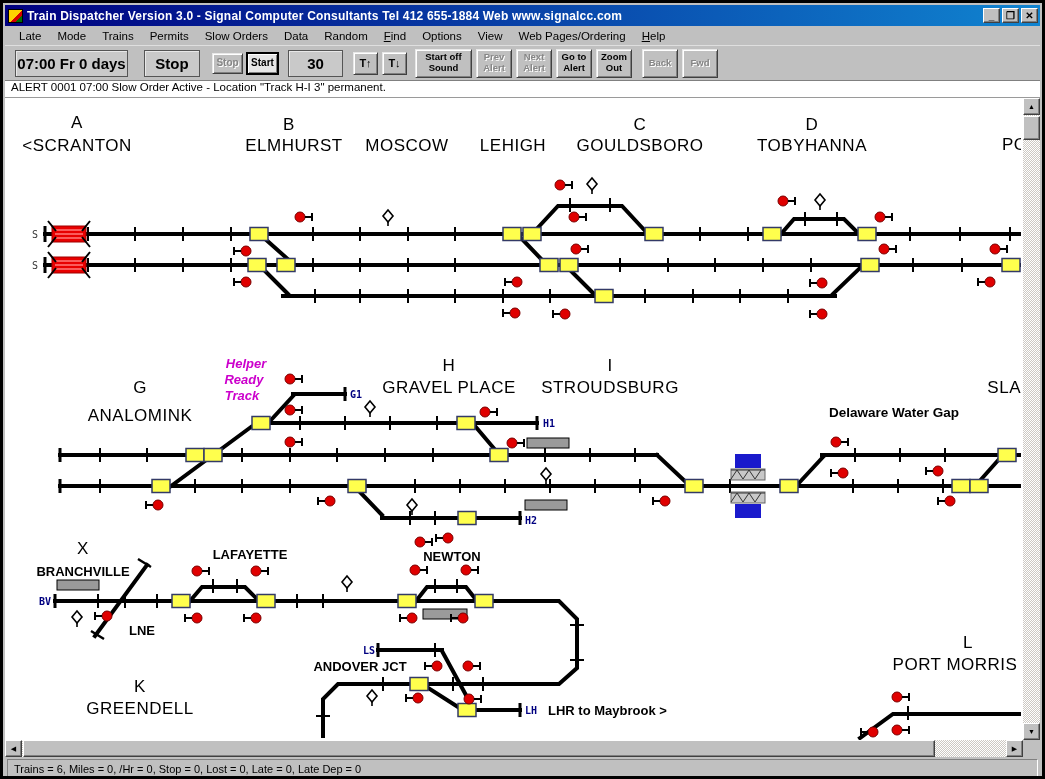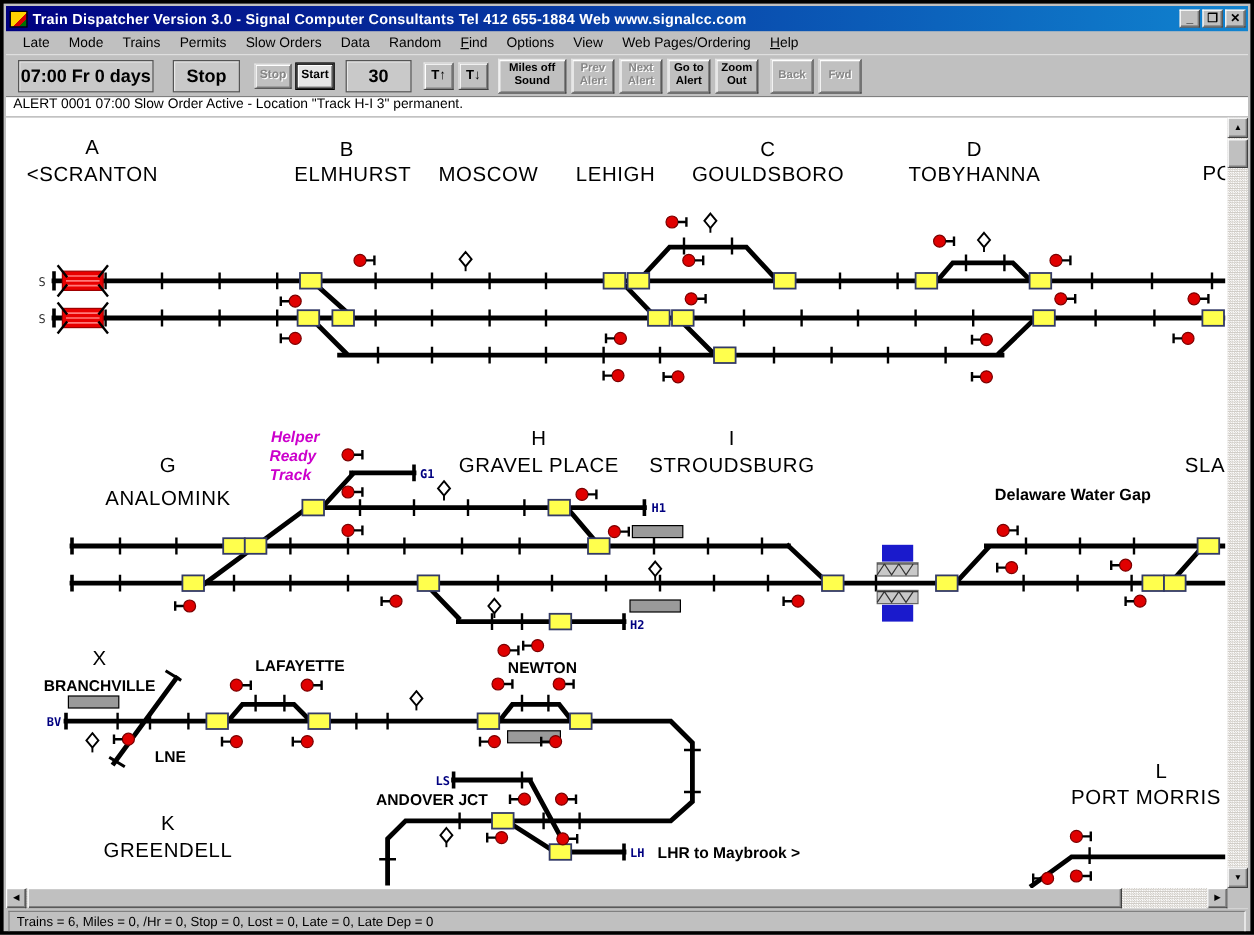--- a/index.html
+++ b/index.html
@@ -112,21 +112,21 @@
 
   <div class="toolbar">
     <div class="tb-panel p-clock">07:00 Fr 0 days</div>
     <div class="tb-panel p-mode">Stop</div>
     <div class="tb-btn sm disabled">Stop</div>
     <div class="tb-btn sm default-btn">Start</div>
     <div class="tb-panel p-int">30</div>
     <div class="tb-btn t2">T↑</div>
     <div class="tb-btn t2">T↓</div>
     <div class="tb-btn w56" style="margin-left:4px">
-      <span>Miles off</span>
+      <span>Start off</span>
       <span>Sound</span>
     </div>
     <div class="tb-btn big disabled">
       <span>Prev</span>
       <span>Alert</span>
     </div>
     <div class="tb-btn big disabled">
       <span>Next</span>
       <span>Alert</span>
     </div>

